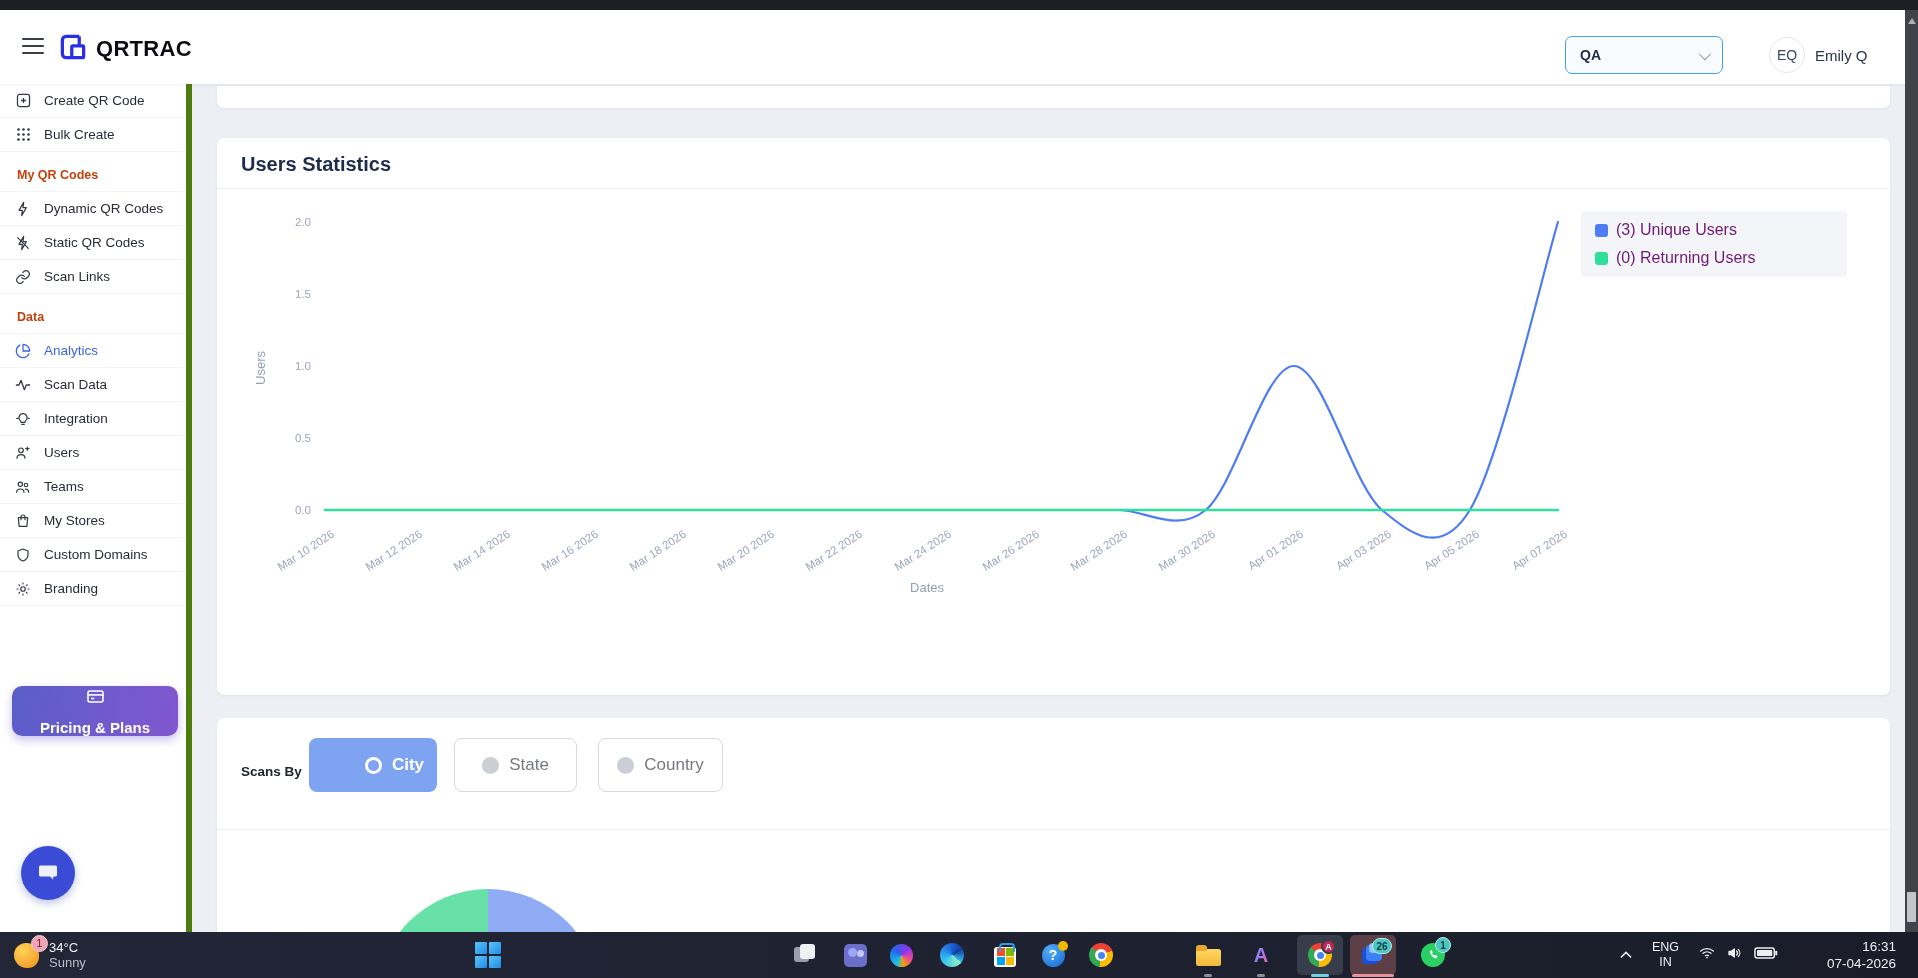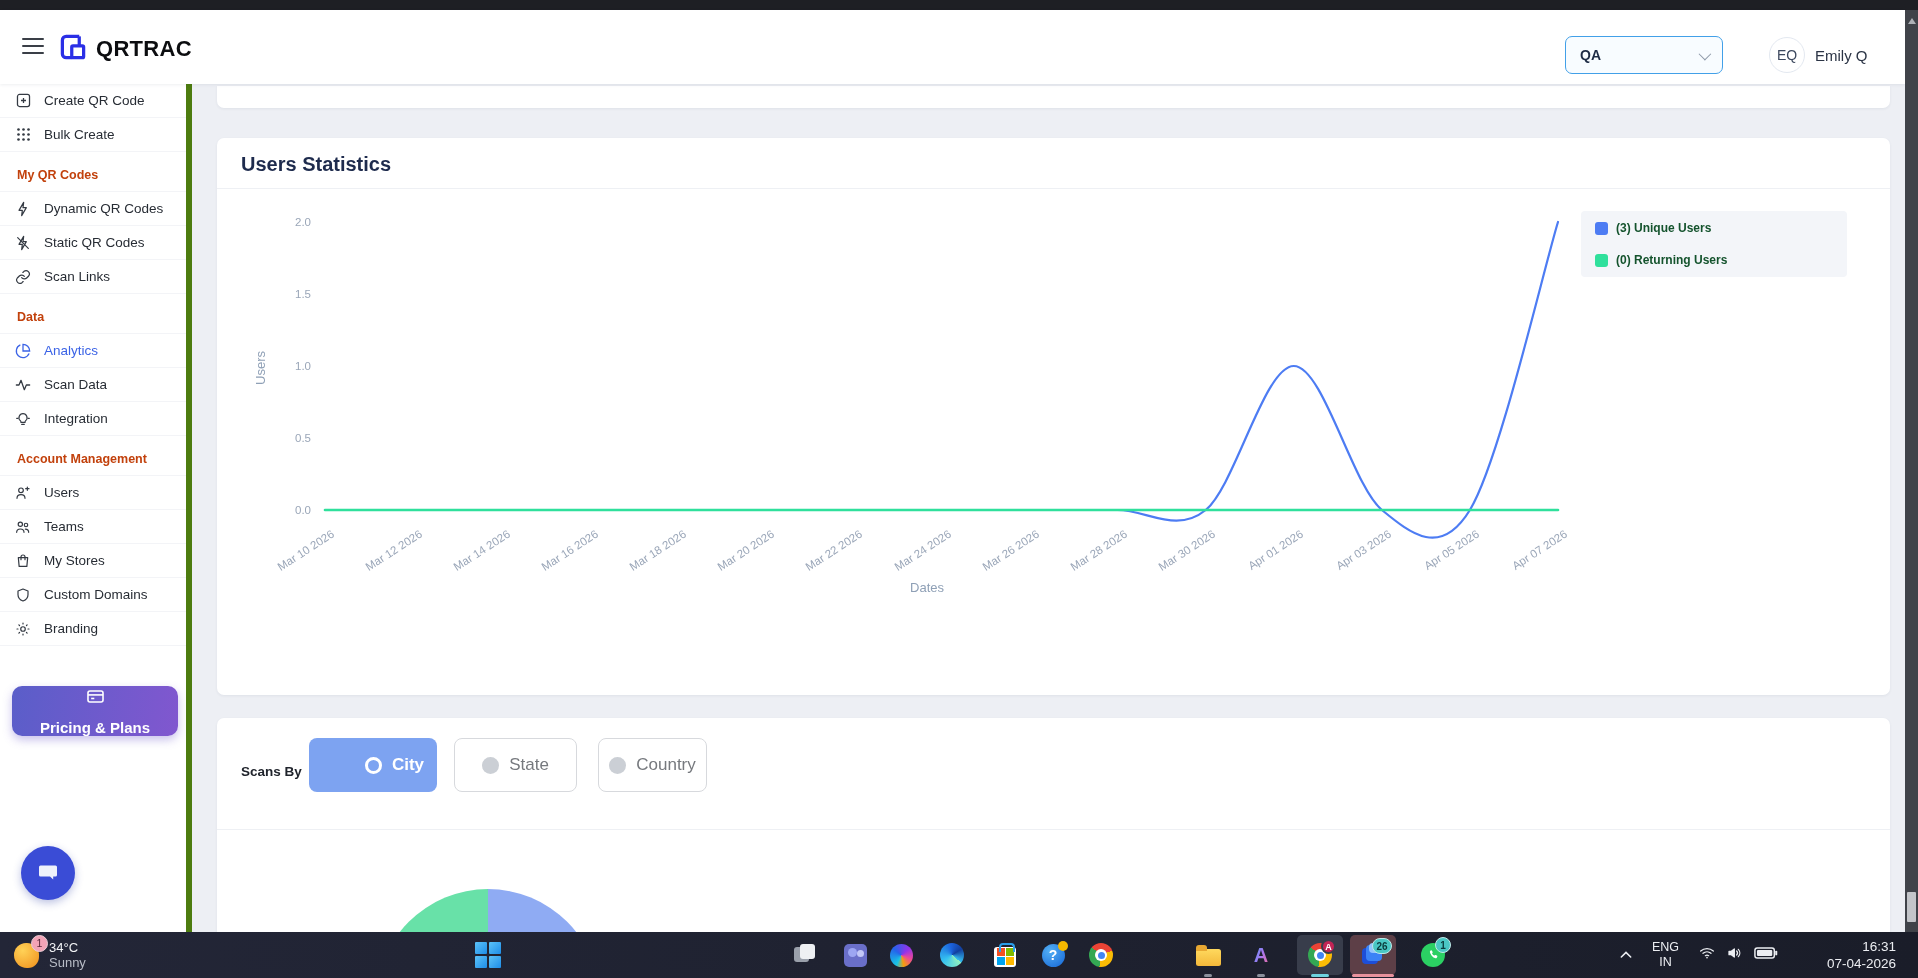--- a/index.html
+++ b/index.html
@@ -42,21 +42,21 @@
   .card-stats { left:25px; top:54px; width:1673px; height:557px; }
   .card-title { position:absolute; left:24px; top:15px; font-size:20px; font-weight:700; color:#1e2b4d; }
   .card-divider { position:absolute; left:0; top:50px; width:100%; border-top:1px solid #eef0f4; }
   .chart-svg { position:absolute; left:0; top:50px; }
   .xt { fill:#9aa6b8; font-size:11.5px; }
   .yt { fill:#9aa6b8; font-size:11.5px; }
   .al { fill:#8fa0b6; font-size:13px; }
   .legend { position:absolute; left:1364px; top:73px; width:266px; height:66px; background:#f3f5f9; border-radius:4px; padding:10px 14px; display:flex; flex-direction:column; justify-content:space-between; }
   .lg-row { display:flex; align-items:center; gap:8px; cursor:pointer; }
   .lg-sw { width:13px; height:13px; border-radius:3px; }
-  .lg-tx { font-size:12px; color:#14532d;font-weight:bold; }
+  .lg-tx { font-size:16px; color:#701a75; }
 
   .card-scans { left:25px; top:634px; width:1673px; height:214px; overflow:hidden; border-radius:7px 7px 0 0; }
   .scans-head { position:absolute; left:0; top:0; width:100%; height:112px; border-bottom:1px solid #eef0f4; }
   .scans-label { position:absolute; left:24px; top:46px; font-size:13.5px; font-weight:700; color:#20242c; }
   .seg-btn { position:absolute; top:20px; height:54px; border-radius:8px; display:flex; align-items:center; justify-content:center; gap:10px; font-size:17px; cursor:pointer; border:1px solid transparent; font-family:inherit; }
   .seg-btn.sel { background:#7da3f1; color:#fff; font-weight:700;padding-left:43px; }
   .seg-btn.sel .radio { width:17px; height:17px; border-radius:50%; border:3.5px solid #fff; background:transparent; }
   .seg-btn.unsel { background:#fff; border:1px solid #d7d9dd; color:#76797e; }
   .seg-btn.unsel .radio { width:17px; height:17px; border-radius:50%; background:#cbcfd5; }
   .pie { position:absolute; left:159px; top:171px; width:224px; height:224px; border-radius:50%;
@@ -229,21 +229,20 @@
     <div class="s-item">
       <span class="s-ic">
           <svg width="16" height="16" viewBox="0 0 24 24" fill="none" stroke="currentColor" stroke-width="1.8" stroke-linecap="round">
             <path d="M12 4a6 6 0 0 0-4 10.5c.7.6 1 1.5 1 2.5h6c0-1 .3-1.9 1-2.5A6 6 0 0 0 12 4z"></path>
             <path d="M10 20h4"></path>
             <path d="M2.5 11h2M19.5 11h2"></path>
           </svg>
         </span>
       <span class="s-lb">Integration</span>
     </div>
-    <div class="s-sec">Account Management</div>
     <div class="s-item">
       <span class="s-ic">
           <svg width="16" height="16" viewBox="0 0 24 24" fill="none" stroke="currentColor" stroke-width="1.8" stroke-linecap="round">
             <circle cx="9" cy="8" r="3.5"></circle>
             <path d="M3 20c0-3.3 2.7-5.5 6-5.5s6 2.2 6 5.5"></path>
             <path d="M18.5 3v5M16 5.5h5"></path>
           </svg>
         </span>
       <span class="s-lb">Users</span>
     </div>
@@ -348,21 +347,21 @@
       <div class="scans-head">
         <div class="scans-label">Scans By</div>
         <button class="seg-btn sel" style="left:92px; width:128px;">
           <span class="radio"></span>
           <span>City</span>
         </button>
         <button class="seg-btn unsel" style="left:237px; width:123px;">
           <span class="radio"></span>
           <span>State</span>
         </button>
-        <button class="seg-btn unsel" style="left:381px; width:109px;">
+        <button class="seg-btn unsel" style="left:381px; width:125px;">
           <span class="radio"></span>
           <span>Country</span>
         </button>
       </div>
       <div class="pie"></div>
     </section>
   </div>
 
   <button class="chat-fab">
     <span>

